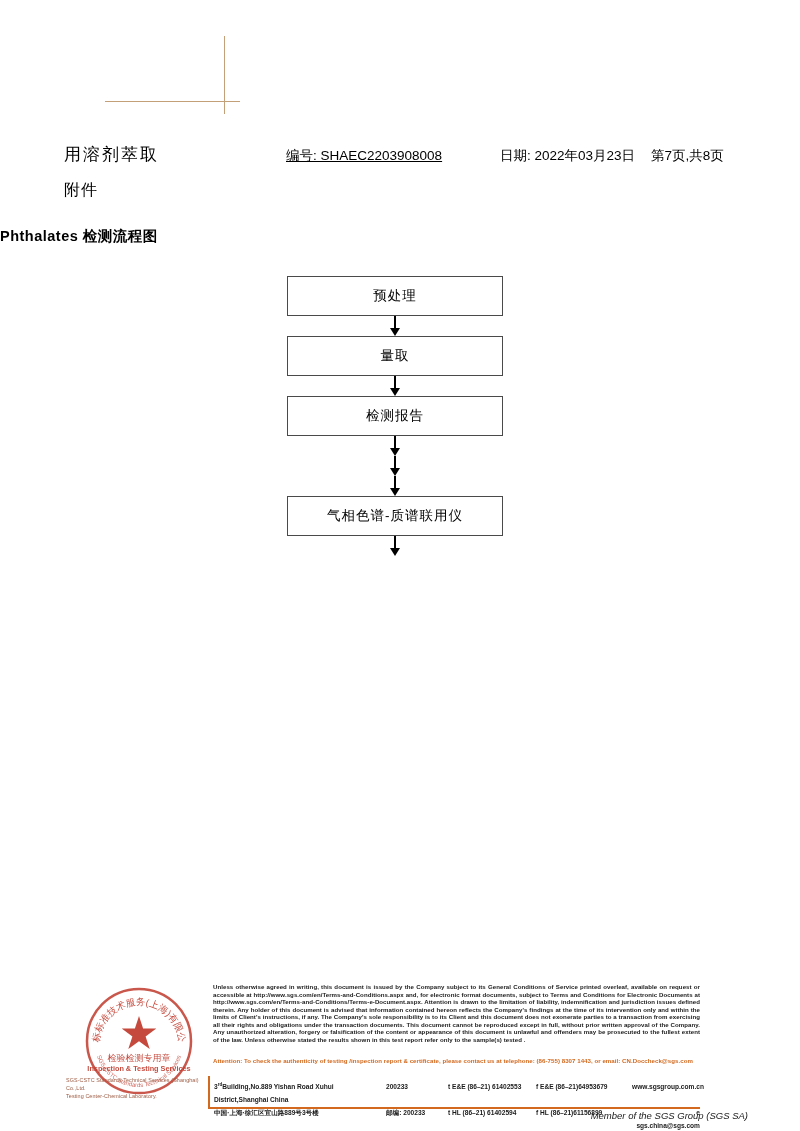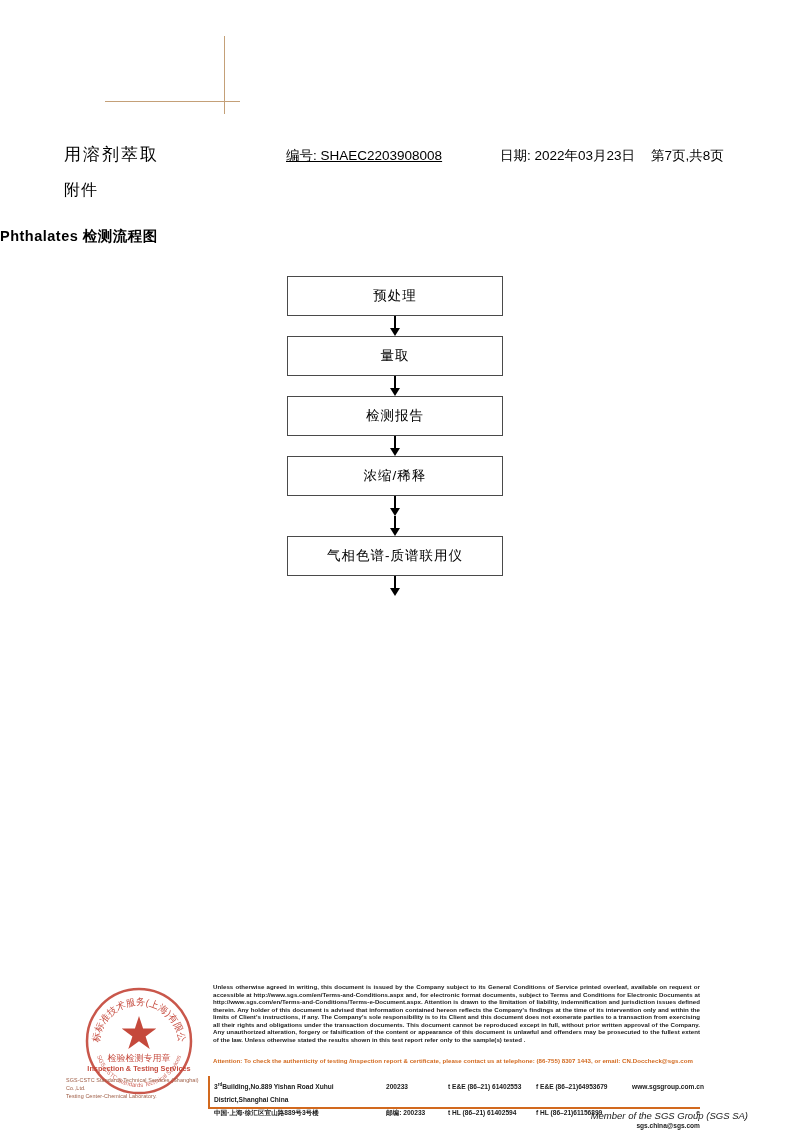--- a/index.html
+++ b/index.html
@@ -263,21 +263,20 @@
   <div class="flow-node">量取</div>
   <div class="flow-arrow">
       <div class="shaft"></div>
       <div class="head"></div>
     </div>
   <div class="flow-node">检测报告</div>
   <div class="flow-arrow">
       <div class="shaft"></div>
       <div class="head"></div>
     </div>
-  <div class="flow-node">浓缩/稀释</div>
   <div class="flow-arrow">
       <div class="shaft"></div>
       <div class="head"></div>
     </div>
   <div class="flow-arrow">
       <div class="shaft"></div>
       <div class="head"></div>
     </div>
   <div class="flow-node">气相色谱-质谱联用仪</div>
   <div class="flow-arrow">

